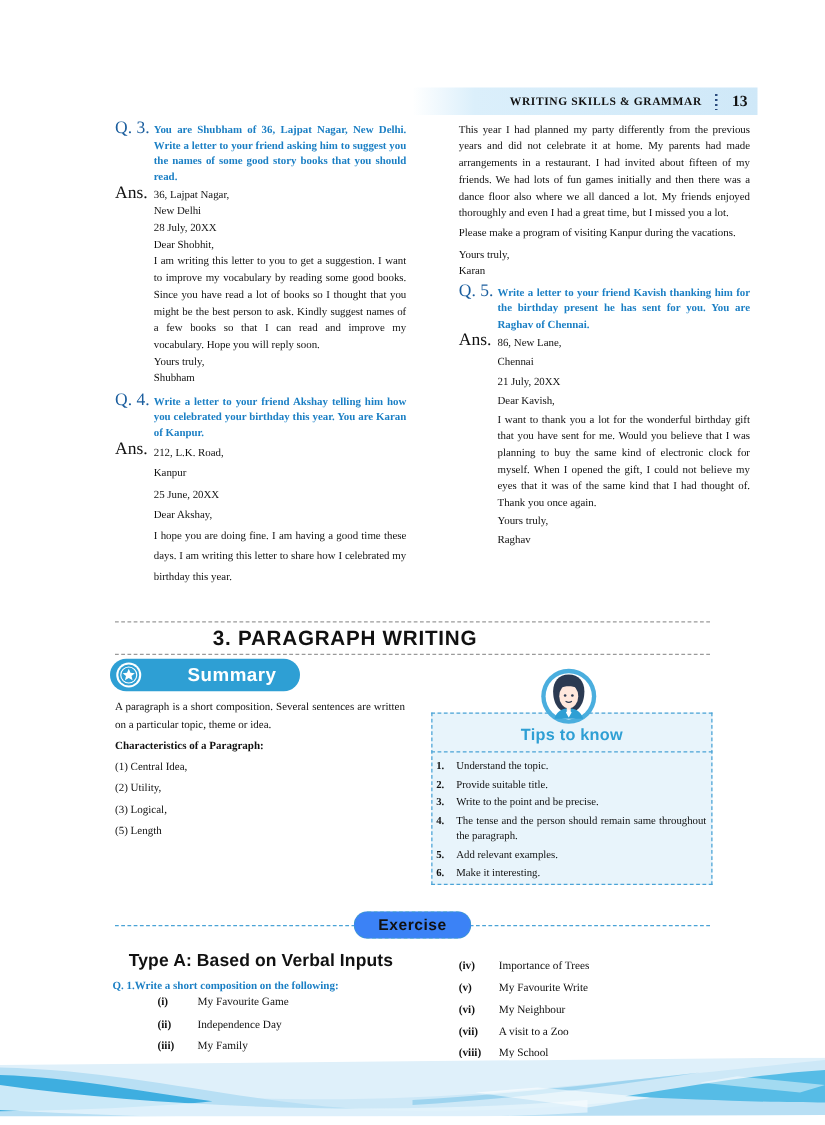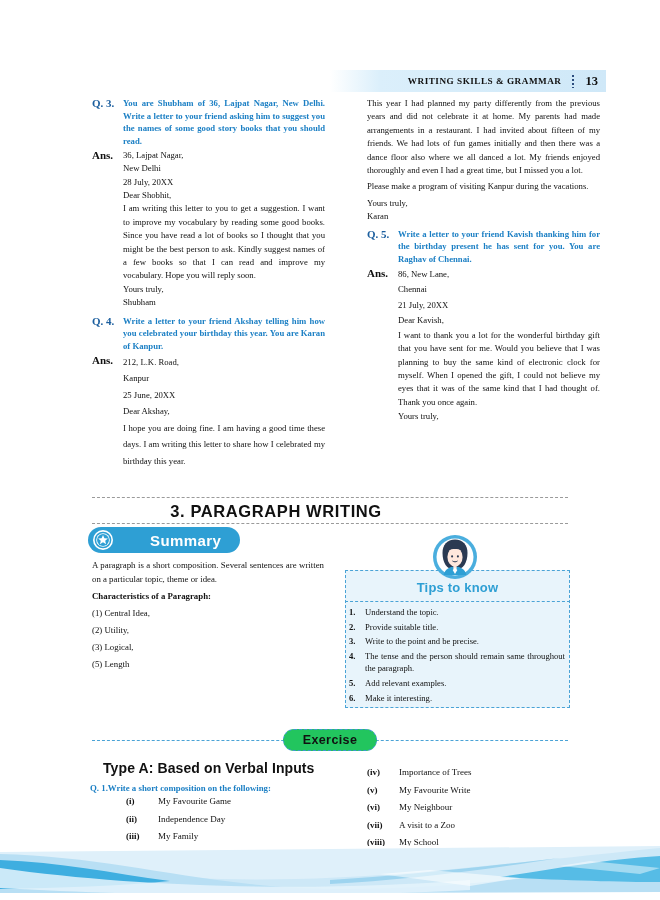--- a/index.html
+++ b/index.html
@@ -31,21 +31,21 @@
   .runhead .pno{font-weight:bold;font-size:12.5px;color:#111;}
 
   
   .cols{position:absolute;left:0;top:97px;width:660px;}
   .col{position:absolute;top:0;width:233px;}
   .colL{left:92px;}
   .colR{left:367px;}
 
   .qrow{display:flex;align-items:flex-start;margin-bottom:1px;}
   .qlab{
-    width:31px;flex:0 0 31px;font-size:11px;font-weight:bold;
+    width:31px;flex:0 0 31px;font-size:14px;font-weight:normal;
     color:#1b5e9e;line-height:12.6px;padding-top:0px;
   }
   .qlab.ans{color:#111;}
   .qbody{flex:1;}
   .qtext{
     font-size:8.7px;line-height:12.7px;font-weight:bold;color:#1b7fc4;
     text-align:justify;text-justify:inter-word;
   }
   .abody{font-size:8.7px;line-height:13.4px;color:#111;}
   .abody .ln{display:block;}
@@ -119,21 +119,21 @@
     position:absolute;left:432px;top:534px;width:46px;height:46px;
   }
 
   
   .exrule{
     position:absolute;left:92px;top:740px;width:476px;height:0;
     border-top:1px dashed #4aa3d6;
   }
   .expill{
     position:absolute;left:283px;top:729px;width:94px;height:22px;
-    background:#22c55e;border:1px dashed #3f98cf;border-radius:11px;
+    background:#3b82f6;border:1px dashed #3f98cf;border-radius:11px;
     display:flex;align-items:center;justify-content:center;box-sizing:border-box;
   }
   .expill span{
     font-family:"Liberation Sans",sans-serif;
     font-size:12.5px;font-weight:bold;color:#111;letter-spacing:.4px;
   }
 
   
   .typea{
     position:absolute;left:103px;top:760px;
@@ -228,20 +228,21 @@
       </div>
       <div class="qrow">
         <div class="qlab ans">Ans.</div>
         <div class="qbody abody" style="line-height:15.5px;">
           <span class="ln">86, New Lane,</span>
           <span class="ln">Chennai</span>
           <span class="ln">21 July, 20XX</span>
           <span class="ln">Dear Kavish,</span>
           <p class="para" style="line-height:13.4px;">I want to thank you a lot for the wonderful birthday gift that you have sent for me. Would you believe that I was planning to buy the same kind of electronic clock for myself. When I opened the gift, I could not believe my eyes that it was of the same kind that I had thought of. Thank you once again.</p>
           <span class="ln" style="line-height:15px;">Yours truly,</span>
+          <span class="ln" style="line-height:15px;">Raghav</span>
         </div>
       </div>
     </div>
 
   </div>
 
   <div class="dashrule" style="top:497px;"></div>
 
   <div class="sectitle">3. PARAGRAPH WRITING</div>
 

